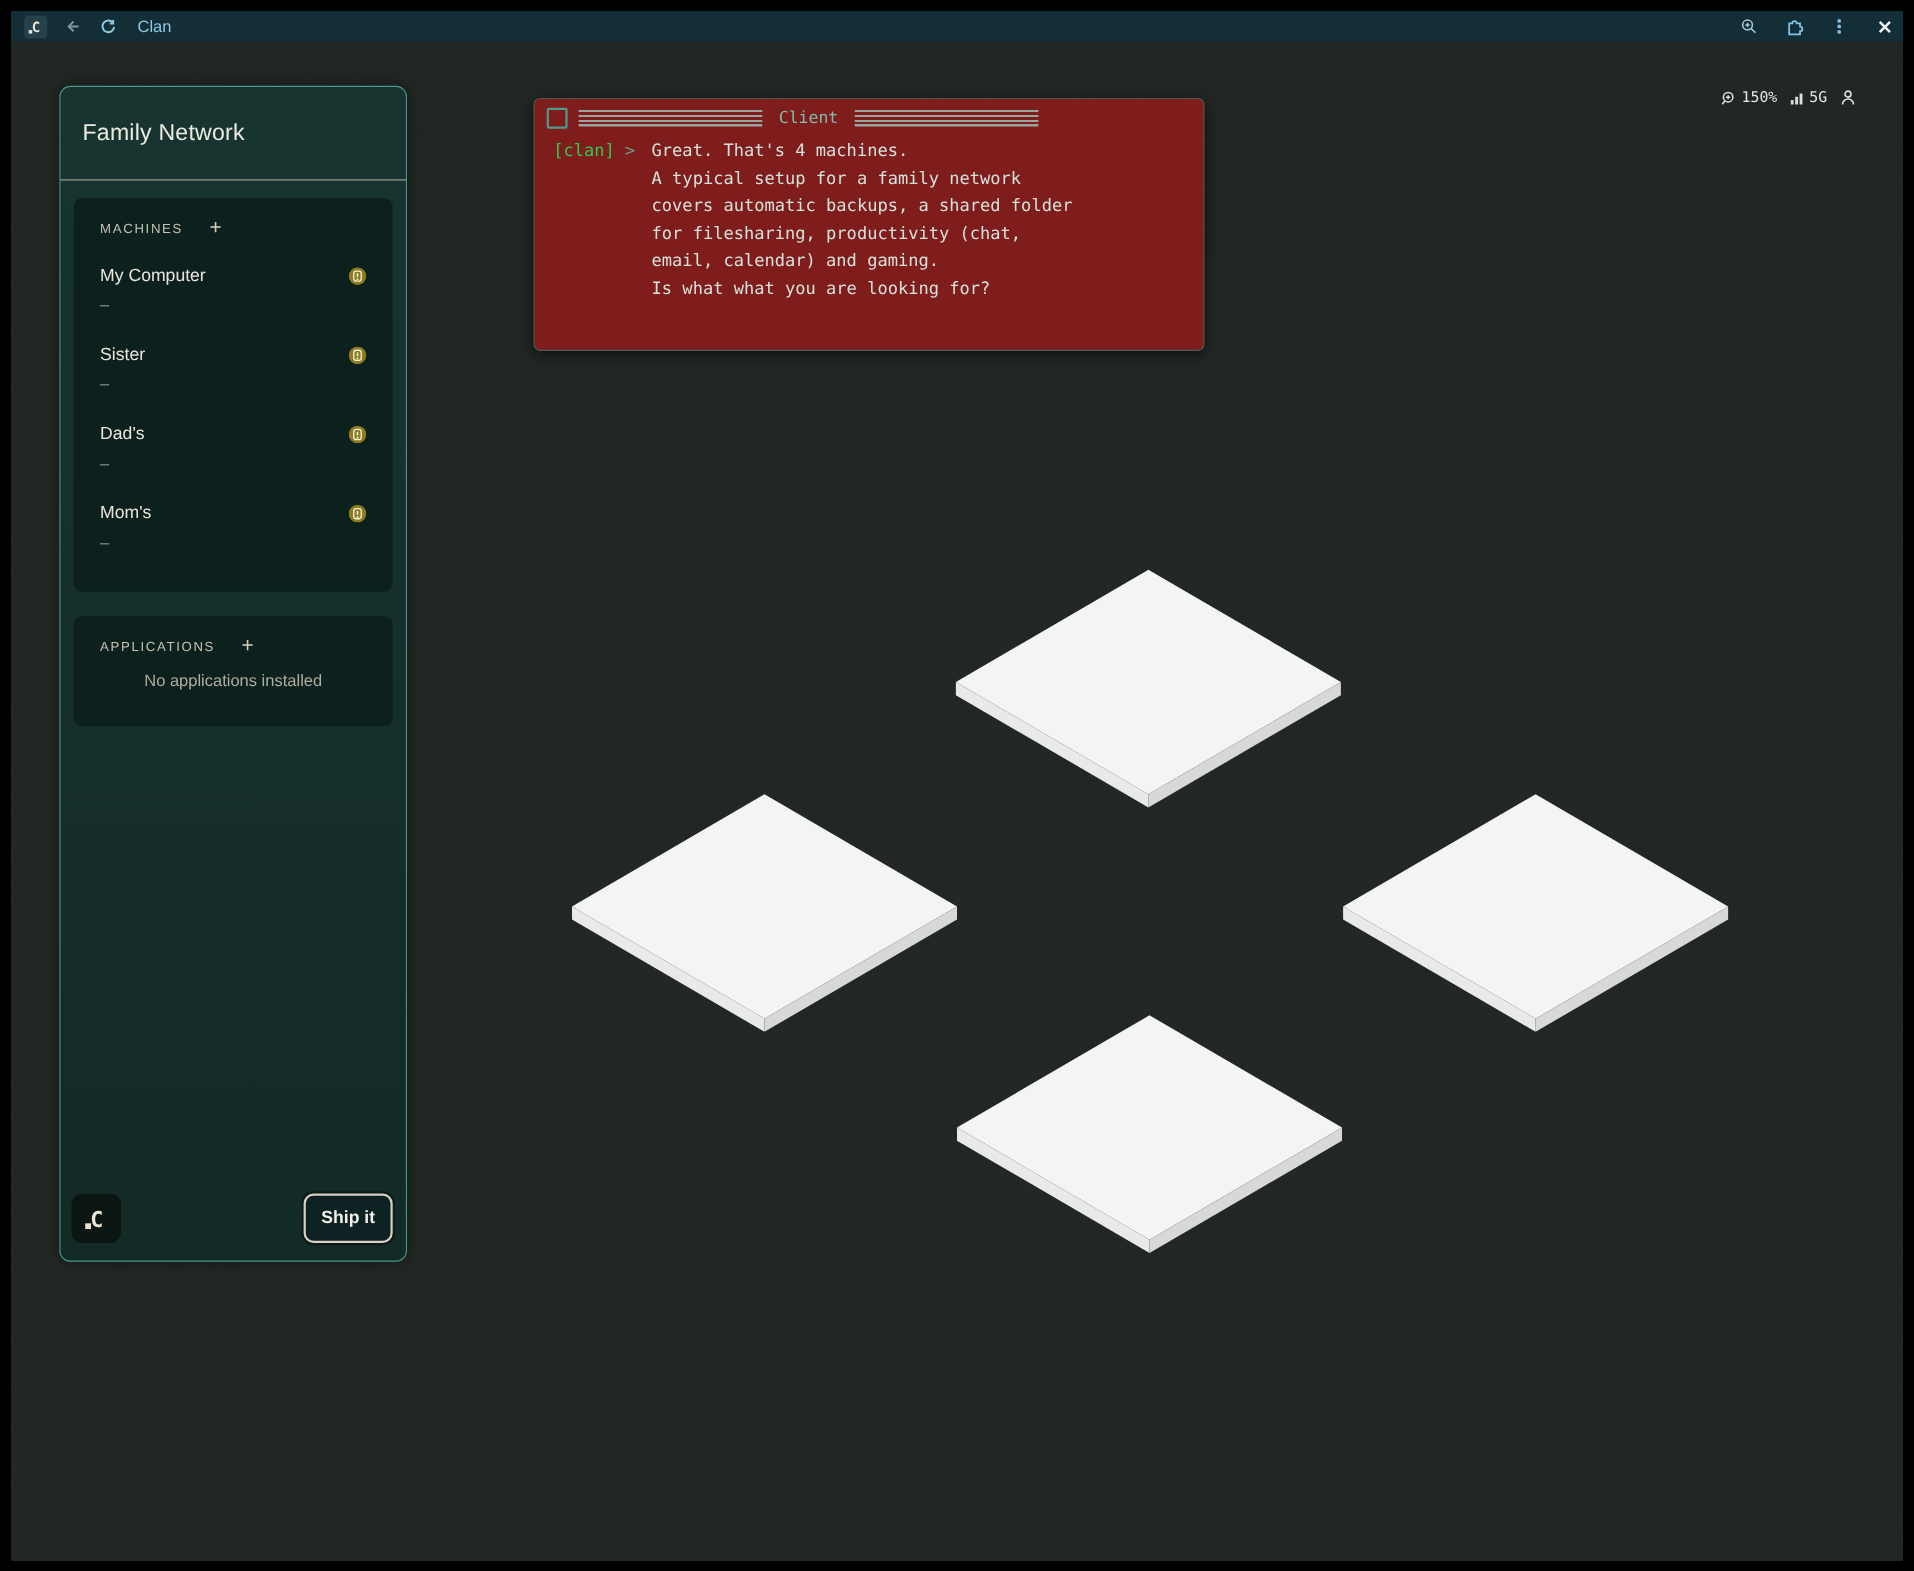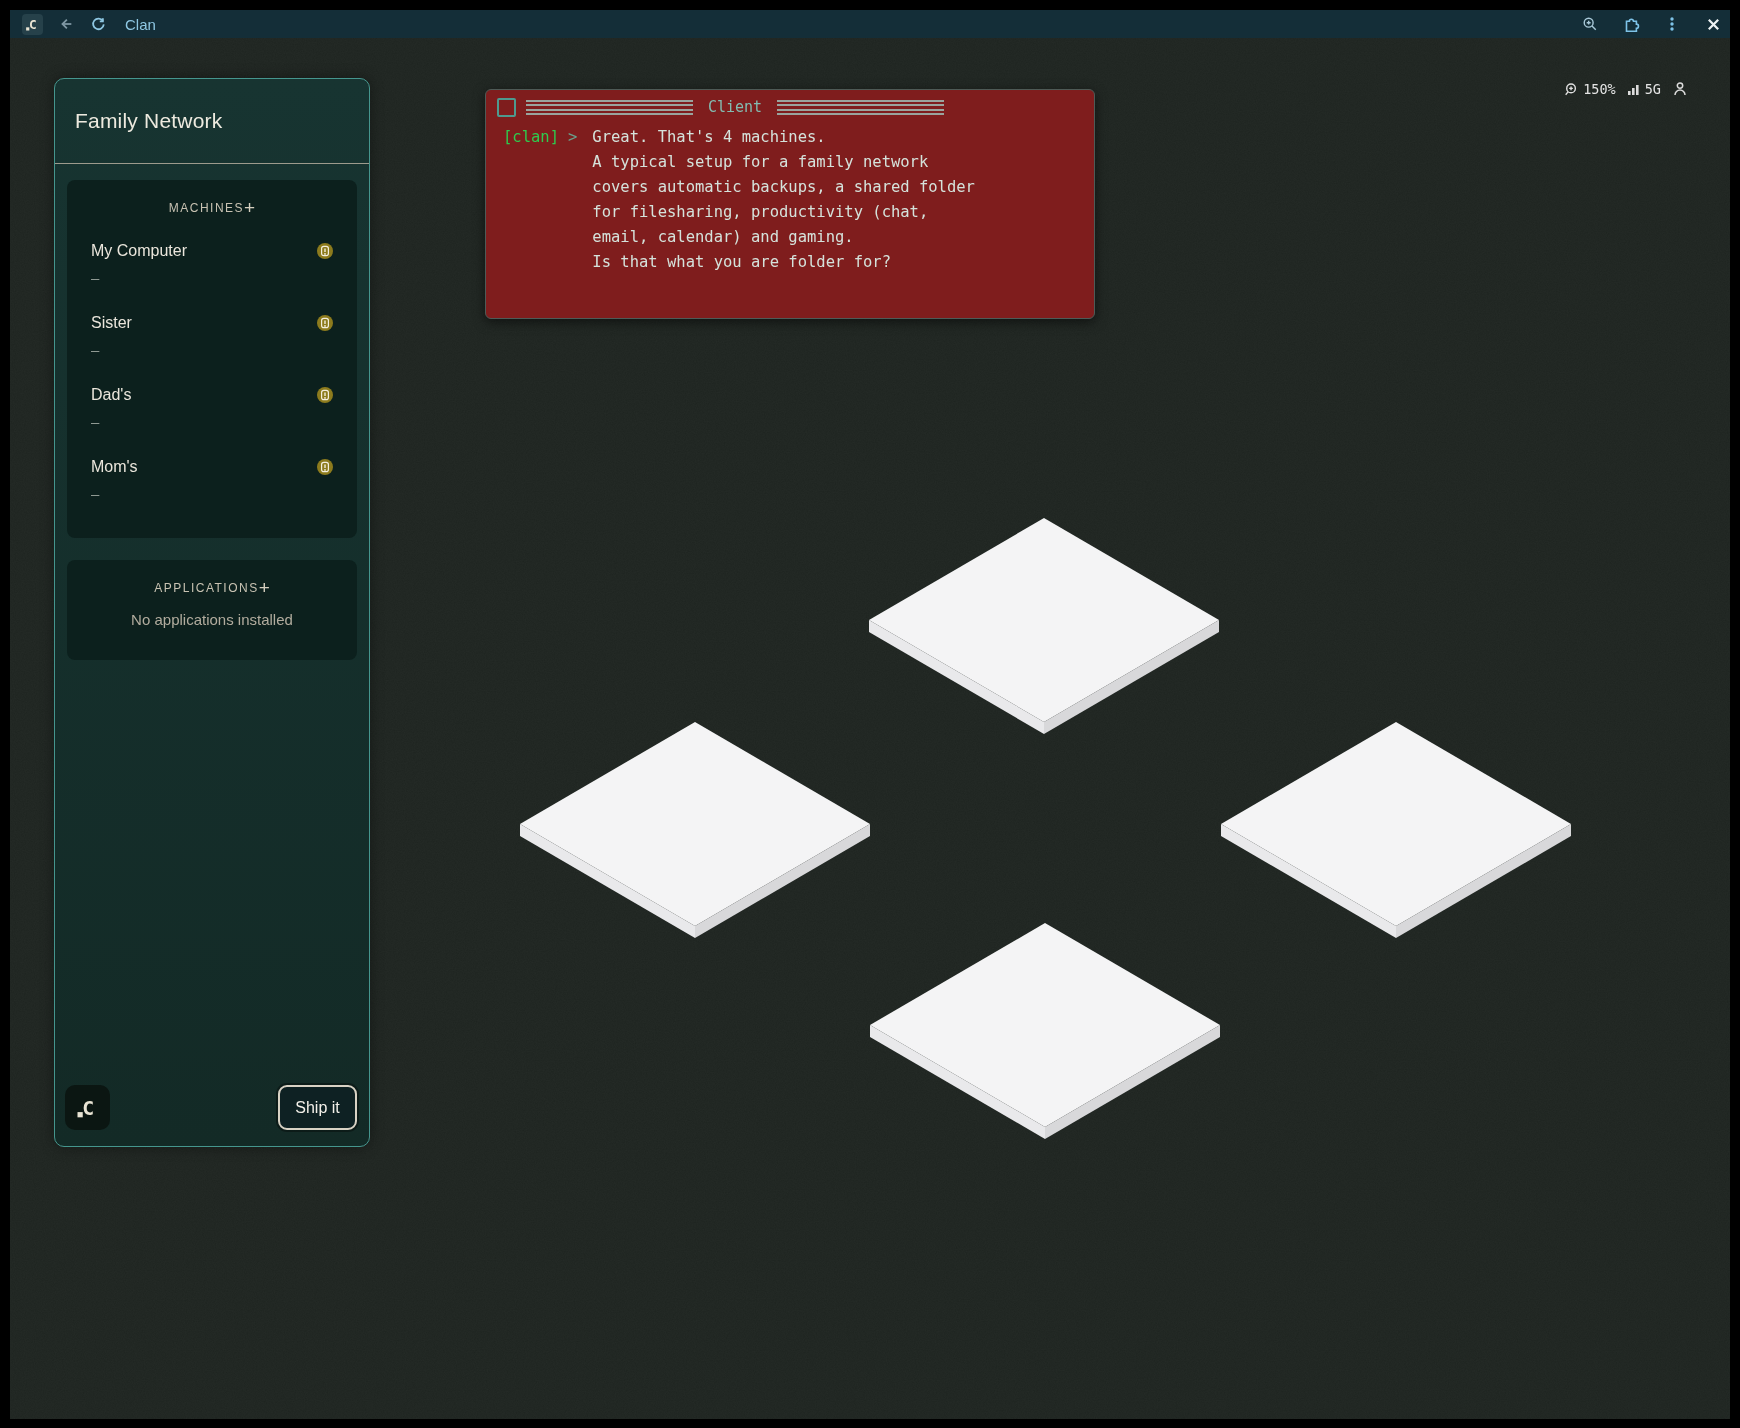--- a/index.html
+++ b/index.html
@@ -24,34 +24,34 @@
   .status-item{display:flex;align-items:center;gap:4px;}
 
   
   .sidebar{position:absolute;left:44px;top:68px;width:316px;height:1069px;z-index:3;
            background:linear-gradient(180deg,#173431 0%,#132a26 100%);
            border:1px solid #45968e;border-radius:10px;box-shadow:0 0 14px rgba(0,0,0,.4);box-sizing:border-box;}
   .sb-header{height:84px;display:flex;align-items:center;padding:0 20px;border-bottom:1px solid rgba(181,174,158,.85);}
   .sb-title{font-size:21px;color:#edeadf;letter-spacing:.2px;}
   .sb-body{padding:4px 12px 0 12px;}
   .panel{background:#0c201d;border-radius:8px;margin-top:12px;}
-  .panel-head{display:flex;align-items:center;justify-content:center;padding:20px 24px 0 24px;}
+  .panel-head{display:flex;align-items:center;justify-content:flex-start;padding:20px 24px 0 24px;gap:24px;}
   .panel-label{font-size:12px;letter-spacing:1.5px;color:#c8c2b2;}
   .panel-add{font-size:19px;line-height:16px;color:#d5cfbf;cursor:pointer;background:none;border:none;padding:0;}
   .rows{padding:26px 24px 8px 24px;}
   .m-row{height:72px;cursor:pointer;}
   .m-name-line{display:flex;align-items:center;justify-content:space-between;}
   .m-name{font-size:16px;color:#ebe6dc;}
   .m-detail{margin-top:9px;font-size:15px;color:#8f9992;}
   .panel.apps{margin-top:22px;padding-bottom:32px;}
   .apps-empty{margin-top:15px;text-align:center;font-size:15px;color:#b2ac9e;}
   .sb-footer{position:absolute;left:10px;right:12px;bottom:16px;height:45px;display:flex;align-items:center;justify-content:space-between;}
   .logo-big{width:45px;height:45px;background:#0b1612;border-radius:10px;display:flex;align-items:center;justify-content:center;}
   .ship-btn{height:45px;min-width:79px;padding:0 14px;background:#0e2123;border:2px solid #d8d2c4;border-radius:9px;
-            color:#f4f1ea;font-size:16px;font-weight:normal;font-family:"Liberation Sans",sans-serif;cursor:pointer;
+            color:#f4f1ea;font-size:16px;font-weight:bold;font-family:"Liberation Sans",sans-serif;cursor:pointer;
             box-shadow:0 0 0 2px rgba(0,0,0,.35);}
 
   
   .terminal{position:absolute;left:475px;top:79px;width:610px;height:230px;z-index:3;background:#7f1d1d;
             border:1px solid #4e5a56;border-radius:6px;box-shadow:0 3px 12px rgba(0,0,0,.55);box-sizing:border-box;
             font-family:"DejaVu Sans Mono",monospace;}
   .term-bar{height:34px;display:flex;align-items:center;gap:10px;padding:0 150px 0 11px;cursor:move;}
   .term-check{width:15px;height:15px;border:2px solid #4e9a8f;border-radius:2px;flex:none;cursor:pointer;}
   .stripes{flex:1;height:15px;background:repeating-linear-gradient(180deg,#9aa49e 0 2px,rgba(0,0,0,0) 2px 4.34px);}
   .term-title{color:#83bcb1;font-size:15px;padding:0 5px;white-space:nowrap;}
@@ -267,19 +267,19 @@
       </div>
       <div class="term-body">
         <span class="prompt">[clan]</span>
         <span class="arrow">&gt;</span>
         <div class="term-lines">
           <div>Great. That's 4 machines.</div>
           <div>A typical setup for a family network</div>
           <div>covers automatic backups, a shared folder</div>
           <div>for filesharing, productivity (chat,</div>
           <div>email, calendar) and gaming.</div>
-          <div>Is that what you are folder for?</div>
+          <div>Is what what you are looking for?</div>
         </div>
       </div>
     </div>
 
   </div>
 </div>
 
 </body></html>

